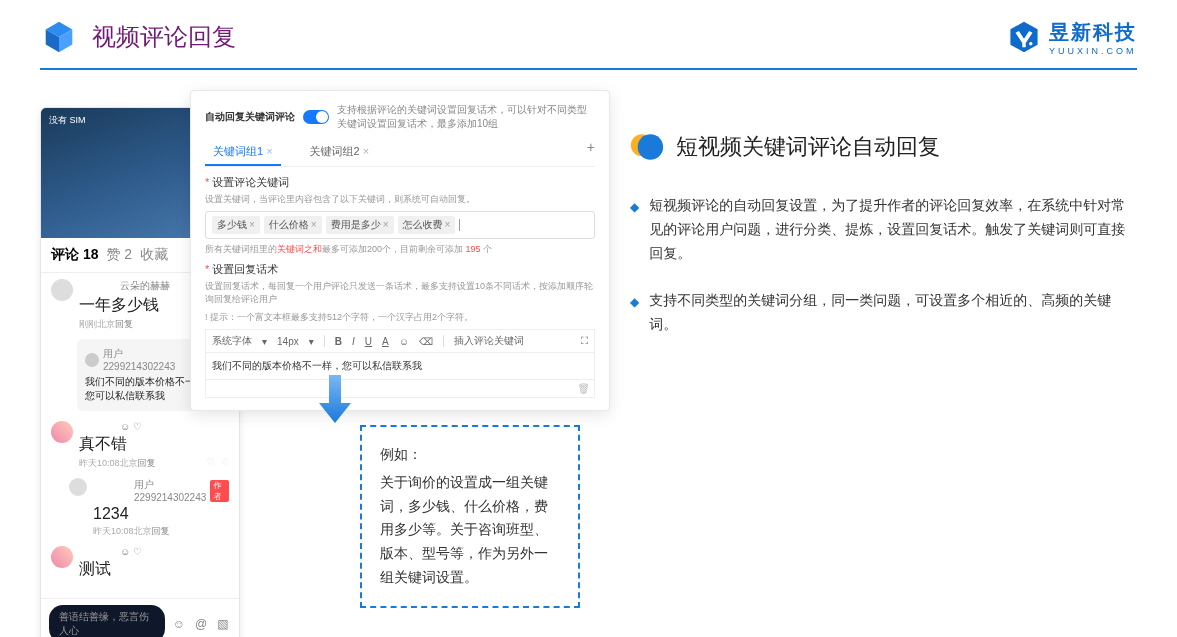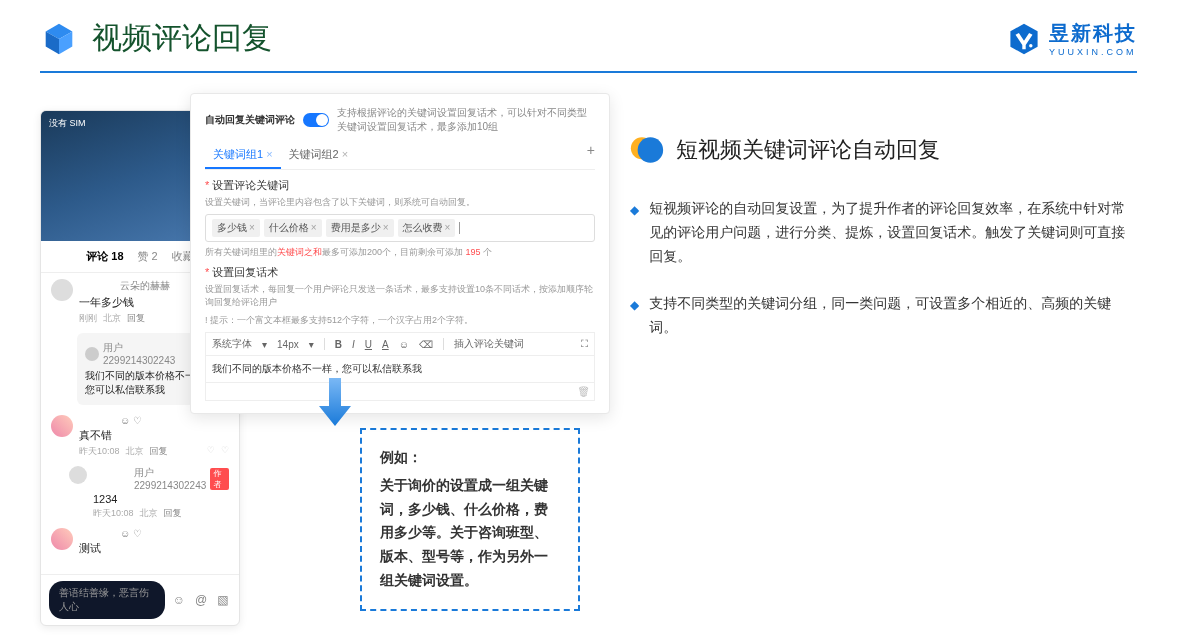--- a/index.html
+++ b/index.html
@@ -1,81 +1,81 @@
 <!DOCTYPE html>
 <html><head>
 <meta charset="utf-8">
 <style>
 * { margin: 0; padding: 0; box-sizing: border-box; }
 body { font-family: "Microsoft YaHei", sans-serif; background: #fff; width: 1177px; height: 637px; position: relative; overflow: hidden; }
 
 .header { display: flex; align-items: center; padding: 18px 40px 12px; }
 .header-icon { width: 38px; height: 38px; margin-right: 14px; }
-.header-title { font-size: 30px; color: #14532d; font-weight: 500; font-family: Liberation Mono, monospace; }
+.header-title { font-size: 24px; color: #701a75; font-weight: 500; font-family: Liberation Mono, monospace; }
 .logo { margin-left: auto; display: flex; align-items: center; gap: 8px; }
 .logo-icon { width: 34px; height: 34px; }
 .logo-text { display: flex; flex-direction: column; }
 .logo-main { font-size: 20px; color: #0d6bce; font-weight: 700; letter-spacing: 2px; font-family: Liberation Serif, serif; }
 .logo-sub { font-size: 9px; color: #0d6bce; letter-spacing: 3px; }
 .hr { height: 2px; background: #1a7ad9; margin: 0 40px 20px; }
 
 .content { display: flex; padding: 0 40px; gap: 30px; }
 .left { position: relative; width: 560px; height: 490px; }
 .right { flex: 1; padding-top: 40px; }
 
 
 .phone { position: absolute; left: 0; top: 17px; width: 200px; background: #fff; border: 1px solid #e5e5e5; border-radius: 6px; box-shadow: 0 2px 8px rgba(0,0,0,0.08); overflow: hidden; }
 .phone-top { height: 130px; background: linear-gradient(160deg, #1a3a5a 0%, #2d5a8a 50%, #4a7ab0 100%); position: relative; color: #fff; font-size: 9px; padding: 6px 8px; }
 .phone-status { display: flex; justify-content: space-between; font-size: 9px; }
-.phone-tabs { display: flex; gap: 14px; padding: 8px 10px; font-size: 11px; color: #888; border-bottom: 1px solid #eee; justify-content: center; }
+.phone-tabs { display: flex; gap: 8px; padding: 8px 10px; font-size: 14px; color: #888; border-bottom: 1px solid #eee; }
 .phone-tabs .active { color: #000; font-weight: 600; }
 .comment-list { padding: 6px 10px 8px; }
 .comment { display: flex; gap: 6px; margin-bottom: 8px; font-size: 10px; }
 .avatar { width: 22px; height: 22px; border-radius: 50%; background: #ddd; flex-shrink: 0; }
 .avatar.img { background: linear-gradient(45deg,#e8a,#fcb); }
 .comment-body { flex: 1; }
 .comment-name { color: #888; font-size: 10px; margin-left: 41px; }
-.comment-text { color: #222; font-size: 11px; margin: 2px 0; }
-.comment-meta { color: #aaa; font-size: 9px; display: flex; gap: 6px; }
+.comment-text { color: #222; font-size: 16px; margin: 2px 0; }
+.comment-meta { color: #aaa; font-size: 9px; display: flex; }
 .reply-btn { color: #888; }
 .like-icons { margin-left: auto; display: flex; gap: 6px; opacity: .45; }
 .reply-bubble { margin: 6px 0 10px 26px; background: #f5f5f5; border-radius: 6px; padding: 8px; font-size: 10px; }
 .reply-bubble .rb-name { color: #888; display: flex; align-items: center; gap: 4px; }
 .author-tag { background: #ff4d4f; color: #fff; font-size: 8px; padding: 0 3px; border-radius: 2px; }
 .phone-input { display: flex; align-items: center; gap: 6px; padding: 6px 8px; border-top: 1px solid #eee; }
 .phone-input .field { flex: 1; background: #0f172a; border-radius: 14px; padding: 5px 10px; font-size: 10px; color: #999; }
 .phone-input .picon { width: 16px; height: 16px; opacity: .5; display:flex; align-items:center; justify-content:center; font-size:12px; }
 
 
 .panel { position: absolute; left: 150px; top: 0; width: 420px; background: #fff; border: 1px solid #e8e8e8; border-radius: 4px; box-shadow: 0 4px 16px rgba(0,0,0,0.1); padding: 12px 14px; font-size: 10px; color: #555; z-index: 2; }
 .panel-row1 { display: flex; align-items: center; gap: 8px; font-size: 10px; margin-bottom: 8px; }
 .toggle { width: 26px; height: 14px; background: #1677ff; border-radius: 7px; position: relative; }
 .toggle::after { content: ""; position: absolute; right: 1px; top: 1px; width: 12px; height: 12px; background: #fff; border-radius: 50%; }
-.panel-tabs { display: flex; gap: 0; border-bottom: 1px solid #eee; margin-bottom: 8px; position: relative; }
+.panel-tabs { display: flex; gap: 21px; border-bottom: 1px solid #eee; margin-bottom: 8px; position: relative; }
 .ptab { padding: 5px 8px; font-size: 11px; color: #666; }
 .ptab.active { color: #1677ff; border-bottom: 2px solid #1677ff; }
 .ptab .x { margin-left: 3px; opacity: .5; }
 .ptab-add { margin-left: auto; color: #888; font-size: 14px; }
 .plabel { font-size: 11px; color: #333; margin: 6px 0 3px; }
 .plabel::before { content: "* "; color: #ff4d4f; }
 .pdesc { font-size: 9px; color: #999; margin-bottom: 5px; }
 .kw-input { border: 1px solid #ddd; border-radius: 3px; padding: 4px 6px; display: flex; flex-wrap: wrap; gap: 4px; align-items: center; margin-bottom: 4px; }
 .kw-tag { background: #f0f0f0; padding: 2px 5px; border-radius: 2px; font-size: 10px; color: #555; }
 .kw-tag .x { margin-left: 2px; opacity: .5; }
 .red { color: #ff4d4f; }
 .toolbar { display: flex; align-items: center; gap: 10px; border: 1px solid #eee; border-bottom: none; padding: 4px 6px; font-size: 10px; color: #666; margin-top: 4px; }
 .toolbar .sep { width: 1px; height: 12px; background: #ddd; }
 .editor { border: 1px solid #eee; padding: 6px; font-size: 10px; color: #333; min-height: 28px; }
 .editor-foot { display: flex; justify-content: flex-end; padding: 3px 4px; border: 1px solid #eee; border-top: none; }
 
 
 .arrow-down { position: absolute; left: 275px; top: 285px; z-index: 3; }
 
 
-.example { position: absolute; left: 320px; top: 335px; width: 220px; border: 2px dashed #1a7ad9; padding: 16px 18px; font-size: 14px; line-height: 1.7; color: #333; font-weight: bold; }
+.example { position: absolute; left: 320px; top: 335px; width: 220px; border: 2px dashed #1a7ad9; padding: 16px 18px; font-size: 14px; line-height: 1.7; color: #333; }
 .example-title { margin-bottom: 4px; }
 
 
 .section-head { display: flex; align-items: center; gap: 12px; margin-bottom: 30px; }
 .bubble-icon { width: 34px; height: 34px; }
 .section-title { font-size: 22px; color: #222; font-weight: 500; }
 .bullet { display: flex; gap: 10px; margin-bottom: 24px; font-size: 14px; line-height: 1.7; color: #333; }
 .bullet-mark { color: #1a7ad9; font-size: 12px; padding-top: 3px; }
 </style>
 </head>

